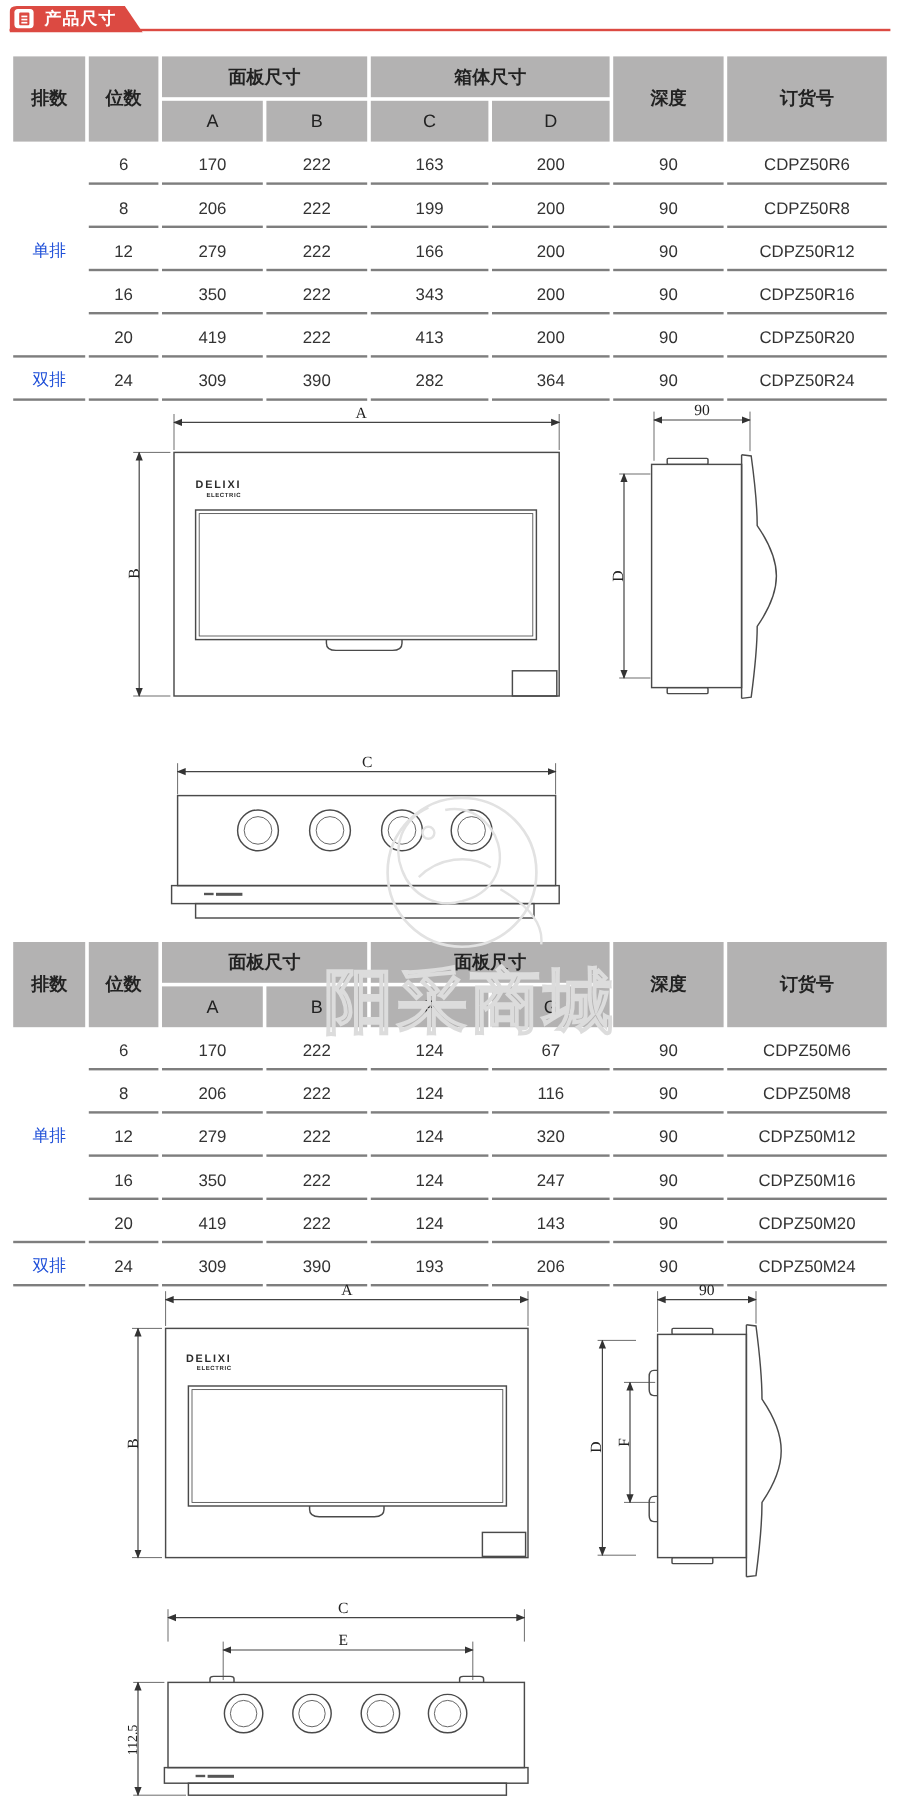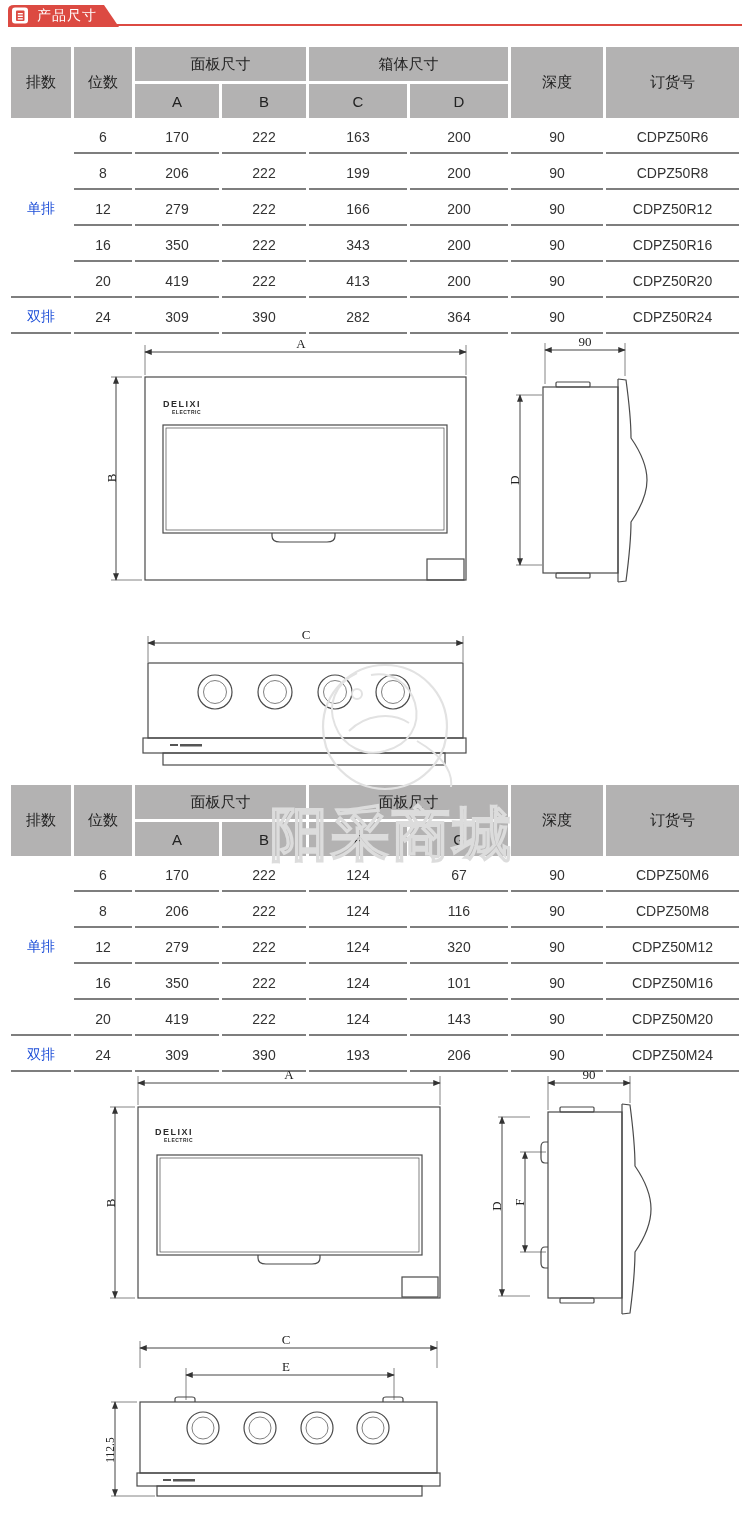--- a/index.html
+++ b/index.html
@@ -2,25 +2,25 @@
 <html><head>
 <meta charset="utf-8">
 <style>
   html,body{margin:0;padding:0;background:#fff;}
   .page{position:relative;width:750px;height:1517px;background:#fff;overflow:hidden;
         font-family:"Liberation Sans",sans-serif;}
   
   .hdr-line{position:absolute;left:8px;top:24px;width:734px;height:2px;background:#dc4a42;}
   .badge{position:absolute;left:8px;top:4px;width:130px;height:23px;}
   .badge svg{position:absolute;left:0;top:0;}
-  .badge .t{position:absolute;left:29px;top:3px;color:#fff;font-size:14px;font-weight:normal;letter-spacing:1px;white-space:nowrap;}
+  .badge .t{position:absolute;left:29px;top:3px;color:#fff;font-size:14px;font-weight:bold;letter-spacing:1px;white-space:nowrap;}
   
   table.spec{position:absolute;left:8px;width:734px;border-collapse:separate;border-spacing:3px;table-layout:fixed;}
   #table1{top:44px;} #table2{top:782px;}
-  table.spec th{background:#b3b2b2;color:#222;font-size:15px;font-weight:400;height:32px;text-align:center;vertical-align:middle;}
+  table.spec th{background:#b3b2b2;color:#222;font-size:15px;font-weight:700;height:32px;text-align:center;vertical-align:middle;}
   table.spec th.sub{font-weight:400;}
   table.spec td{text-align:center;vertical-align:middle;font-size:14px;color:#333;height:29px;
                 border-bottom:2px solid #7e7e7e;background:#fff;}
   table.spec td.grp{font-size:14px;color:#1d4ed8;}
   
   svg.draw{position:absolute;overflow:visible;}
   .out{stroke:#4a4a4a;stroke-width:1.2;fill:none;}
   .thin{stroke:#4a4a4a;stroke-width:0.7;fill:none;}
   .dim{stroke:#444;stroke-width:1;fill:none;}
   .ext{stroke:#666;stroke-width:0.8;fill:none;}
@@ -258,21 +258,21 @@
       <td>124</td>
       <td>320</td>
       <td>90</td>
       <td>CDPZ50M12</td>
     </tr>
     <tr>
       <td>16</td>
       <td>350</td>
       <td>222</td>
       <td>124</td>
-      <td>101</td>
+      <td>247</td>
       <td>90</td>
       <td>CDPZ50M16</td>
     </tr>
     <tr>
       <td>20</td>
       <td>419</td>
       <td>222</td>
       <td>124</td>
       <td>143</td>
       <td>90</td>

